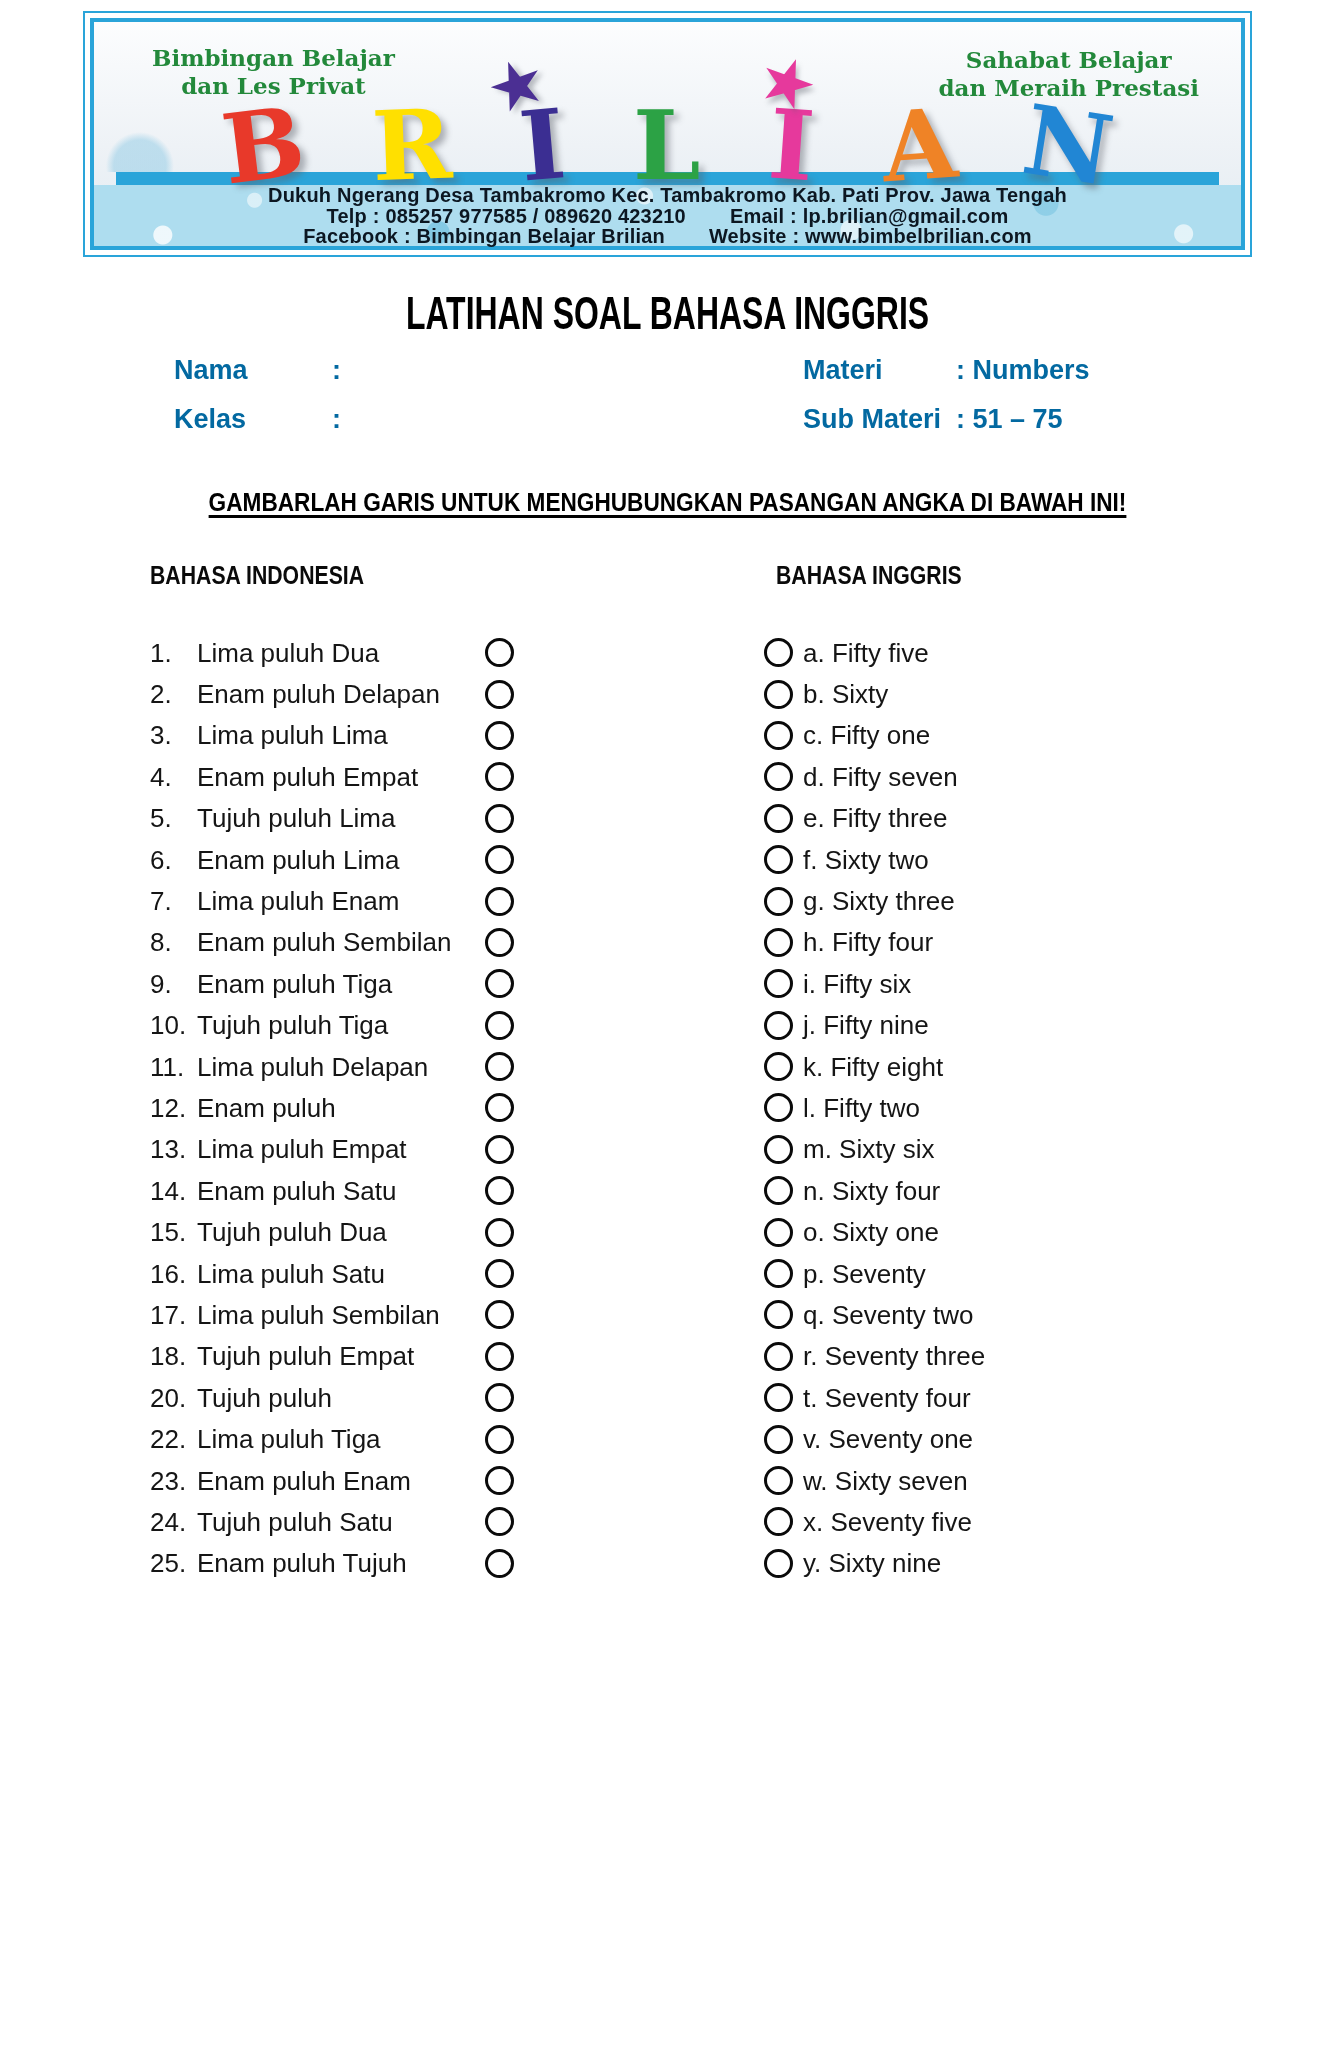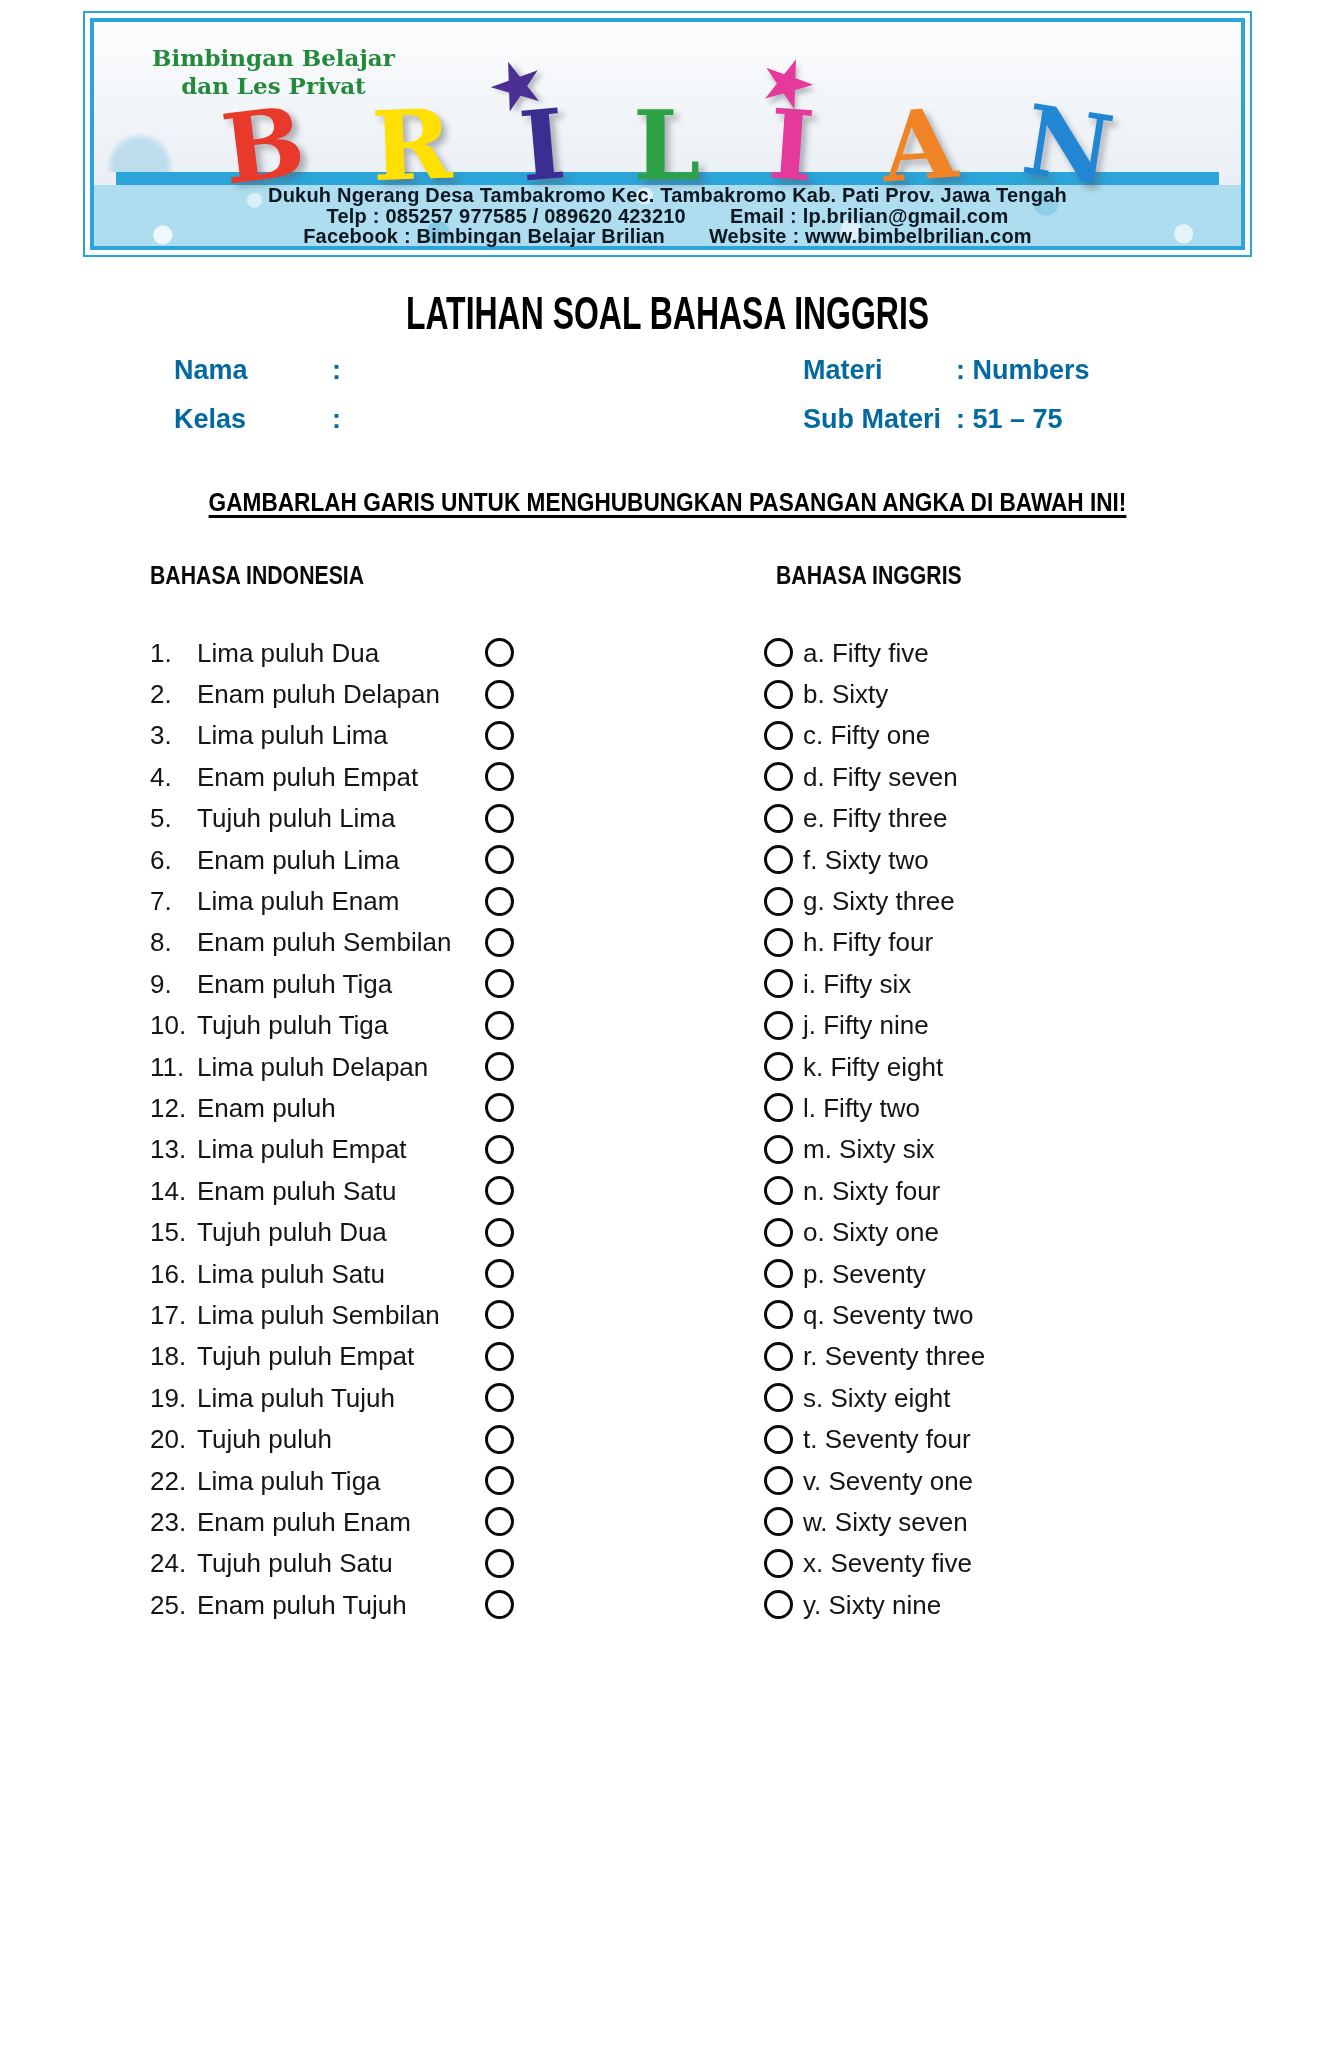--- a/index.html
+++ b/index.html
@@ -80,20 +80,24 @@
       </div>
       <div class="brand" id="brand">
           <span class="letter" style="color: rgb(232, 57, 42);"><span class="ch">B</span></span>
           <span class="letter" style="color: rgb(255, 224, 0);"><span class="ch">R</span></span>
           <span class="letter" style="color: rgb(59, 46, 146);"><span class="star" style="display: block; color: rgb(75, 47, 147);">★</span><span class="ch">I</span></span>
           <span class="letter" style="color: rgb(44, 162, 69);"><span class="ch">L</span></span>
           <span class="letter" style="color: rgb(230, 57, 156);"><span class="star" style="display: block; color: rgb(230, 57, 156);">★</span><span class="ch">I</span></span>
           <span class="letter" style="color: rgb(239, 131, 38);"><span class="ch">A</span></span>
           <span class="letter" style="color: rgb(33, 134, 212);"><span class="ch">N</span></span>
         </div>
+      <div class="tagline tagline-right">
+        <div>Sahabat Belajar</div>
+        <div>dan Meraih Prestasi</div>
+      </div>
     </div>
     <div class="stripe"></div>
     <div class="address">
       <div class="addr-line">Dukuh Ngerang Desa Tambakromo Kec. Tambakromo Kab. Pati Prov. Jawa Tengah</div>
       <div class="addr-line flexline">
         <span>Telp : 085257 977585 / 089620 423210</span>
         <span>Email : lp.brilian@gmail.com</span>
       </div>
       <div class="addr-line flexline">
         <span>Facebook : Bimbingan Belajar Brilian</span>
@@ -243,27 +247,20 @@
     <span class="rtext">q. Seventy two</span>
   </div>
       <div class="row">
     <span class="num">18.</span>
     <span class="ltext">Tujuh puluh Empat</span>
     <span class="circle lcircle"></span>
     <span class="circle rcircle"></span>
     <span class="rtext">r. Seventy three</span>
   </div>
       <div class="row">
-    <span class="num">19.</span>
-    <span class="ltext">Lima puluh Tujuh</span>
-    <span class="circle lcircle"></span>
-    <span class="circle rcircle"></span>
-    <span class="rtext">s. Sixty eight</span>
-  </div>
-      <div class="row">
     <span class="num">20.</span>
     <span class="ltext">Tujuh puluh</span>
     <span class="circle lcircle"></span>
     <span class="circle rcircle"></span>
     <span class="rtext">t. Seventy four</span>
   </div>
       <div class="row">
     <span class="num">22.</span>
     <span class="ltext">Lima puluh Tiga</span>
     <span class="circle lcircle"></span>

